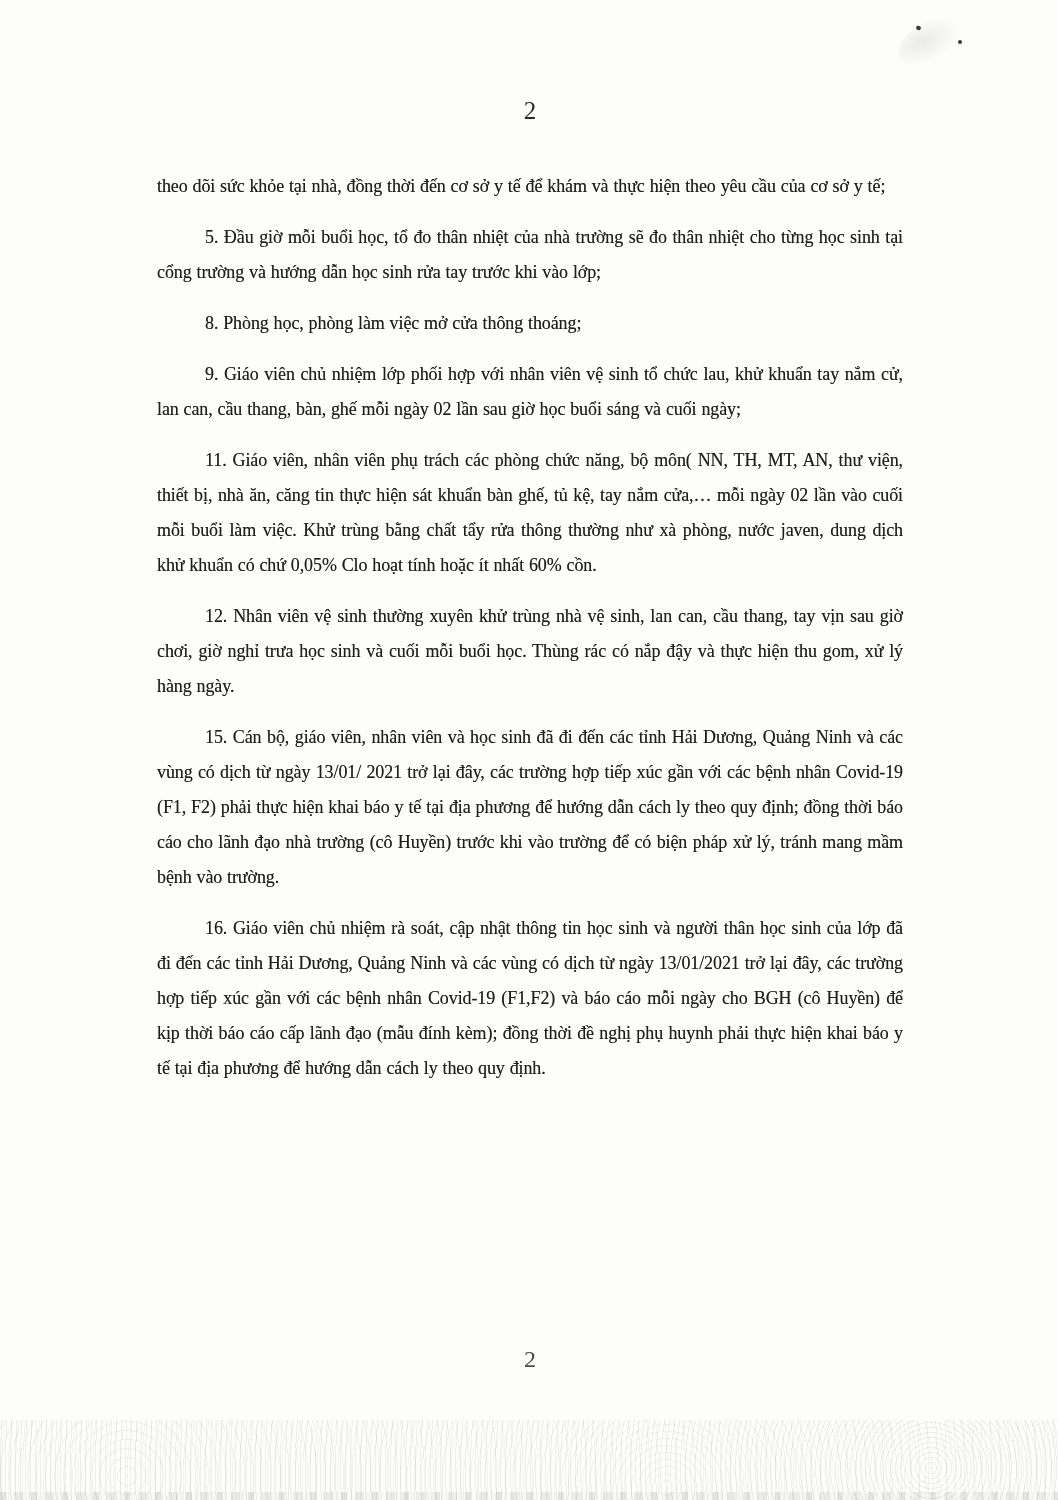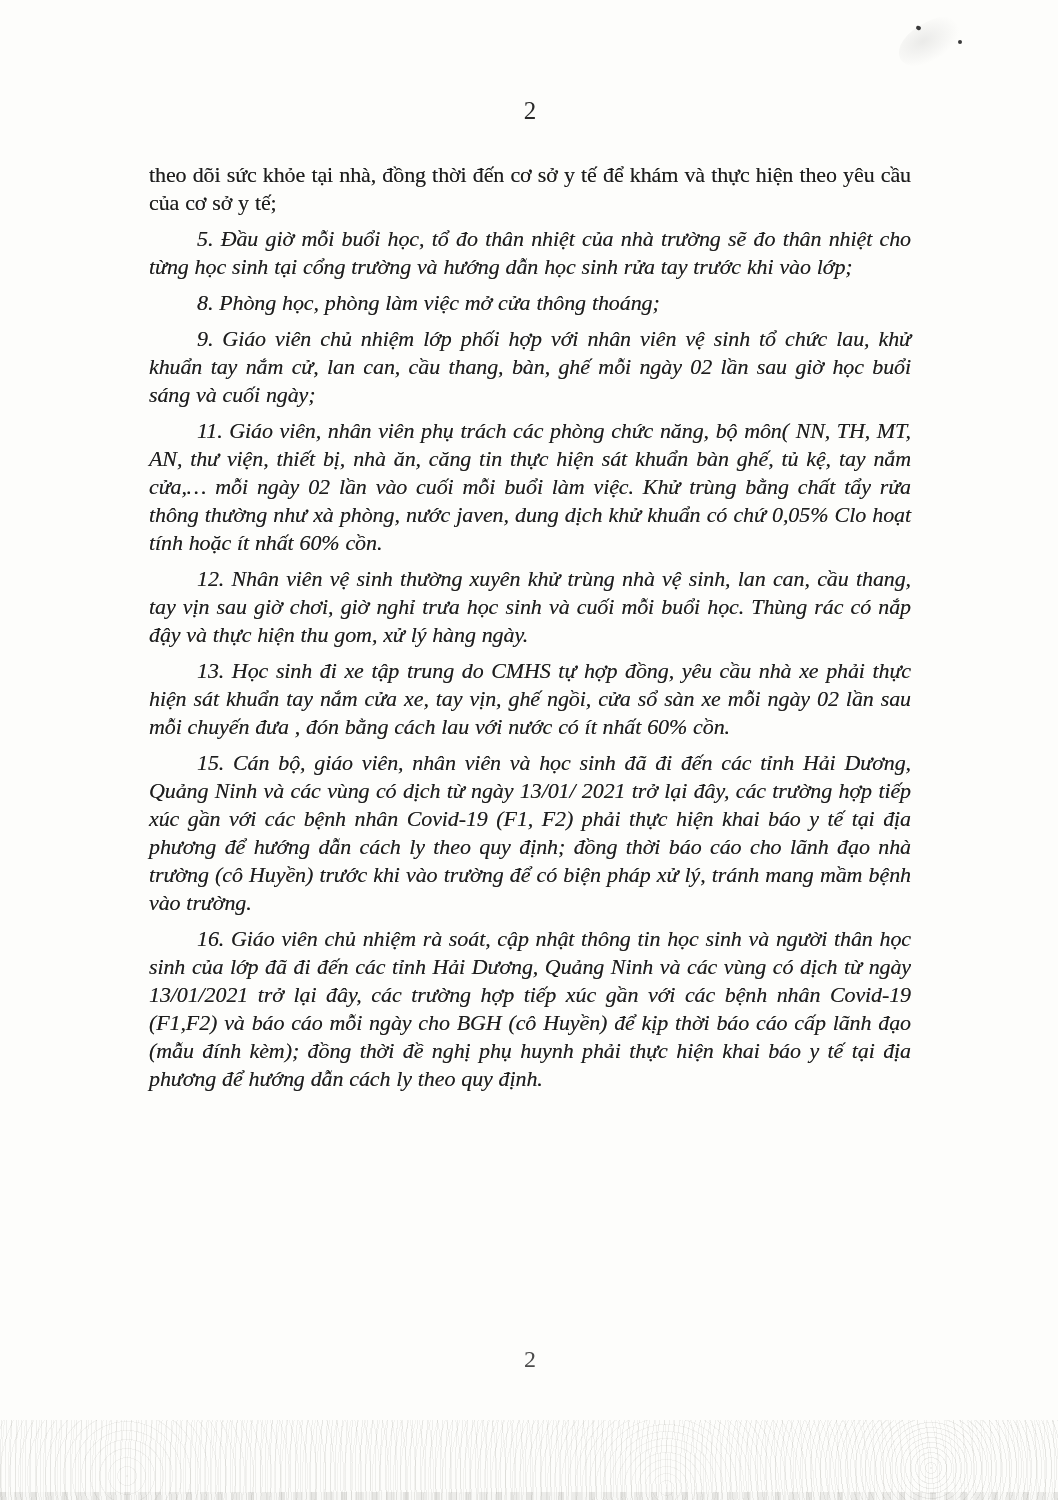--- a/index.html
+++ b/index.html
@@ -28,31 +28,30 @@
     font-size: 25px;
     color: #2a2a2a;
   }
   .doc-body {
     position: absolute;
     top: 153px;
     left: 141px;
     width: 778px;
   }
   .para {
-    margin: 8px;
-    font-size: 22px;
-    line-height: 28px;
+    margin: 16px;
+    font-size: 18px;
+    line-height: 35px;
     text-align: justify;
     letter-spacing: -0.1px;
     word-spacing: 0.5px;
     text-shadow: 0 0 0.5px rgba(20,20,20,0.55);
   }
   .para.indent {
     text-indent: 48px;
-    font-style: italic;
   }
   .page-number-bottom {
     position: absolute;
     top: 1346px;
     left: 141px;
     width: 778px;
     text-align: center;
     font-size: 24px;
     color: #4b4b4b;
   }
@@ -102,21 +101,20 @@
 
   <div class="page-number-top">2</div>
 
   <div class="doc-body">
       <p class="para">theo dõi sức khỏe  tại nhà, đồng thời đến cơ sở y tế để khám và thực hiện theo yêu cầu của cơ sở y tế;</p>
       <p class="para indent">5. Đầu giờ mỗi buổi học, tổ đo thân nhiệt của nhà trường sẽ đo thân nhiệt cho từng học sinh tại cổng trường và hướng dẫn học sinh rửa tay trước khi vào lớp;</p>
       <p class="para indent">8. Phòng học, phòng làm việc mở cửa thông thoáng;</p>
       <p class="para indent">9. Giáo viên chủ nhiệm lớp phối hợp với nhân viên vệ sinh tổ chức lau, khử khuẩn tay nắm cử, lan can, cầu thang, bàn, ghế  mỗi ngày 02 lần sau giờ học buổi sáng và cuối ngày;</p>
       <p class="para indent">11. Giáo viên, nhân viên phụ trách các phòng chức năng, bộ môn( NN, TH, MT, AN, thư viện, thiết bị, nhà ăn, căng tin thực hiện sát khuẩn bàn ghế, tủ kệ, tay nắm cửa,… mỗi ngày 02 lần vào cuối mỗi buổi làm việc. Khử trùng bằng chất tẩy rửa thông thường như xà phòng, nước javen, dung dịch khử khuẩn có chứ 0,05% Clo hoạt tính hoặc ít nhất 60% cồn.</p>
       <p class="para indent">12. Nhân viên vệ sinh thường xuyên khử trùng nhà vệ sinh, lan can, cầu thang, tay vịn  sau giờ chơi, giờ nghỉ trưa học sinh và cuối mỗi buổi học. Thùng rác có nắp đậy và thực hiện thu gom, xử lý hàng ngày.</p>
-      <p class="para indent">13. Học sinh đi xe tập trung do CMHS tự hợp đồng, yêu cầu nhà xe phải thực hiện sát khuẩn tay nắm cửa xe, tay vịn, ghế ngồi, cửa sổ sàn xe mỗi ngày 02 lần sau mỗi chuyến đưa , đón bằng cách lau với nước có ít nhất  60% cồn.</p>
       <p class="para indent">15. Cán bộ, giáo viên, nhân viên và học sinh đã đi đến các tỉnh Hải Dương, Quảng Ninh và các vùng có dịch từ ngày 13/01/ 2021 trở lại đây, các trường hợp tiếp xúc gần với các bệnh nhân Covid-19 (F1, F2) phải thực hiện khai báo y tế tại địa phương để hướng dẫn cách ly theo quy định; đồng thời báo cáo cho lãnh đạo nhà trường (cô Huyền) trước khi vào trường  để có biện pháp xử lý, tránh mang mầm bệnh vào trường.</p>
       <p class="para indent">16. Giáo viên chủ nhiệm rà soát, cập nhật thông tin học sinh và người thân học sinh của lớp đã đi đến các tỉnh Hải Dương, Quảng Ninh và các vùng có dịch từ ngày 13/01/2021 trở lại đây, các trường hợp tiếp xúc gần với các bệnh nhân Covid-19 (F1,F2) và báo cáo  mỗi ngày cho BGH (cô Huyền) để kịp thời báo cáo cấp lãnh đạo (mẫu đính kèm); đồng thời đề nghị phụ huynh phải thực hiện khai báo y tế tại địa phương để hướng dẫn cách ly theo quy định.</p>
     </div>
 
   <div class="page-number-bottom">2</div>
 
   <div class="scan-noise"></div>
   <div class="scan-noise-edge"></div>
 
 </div>

